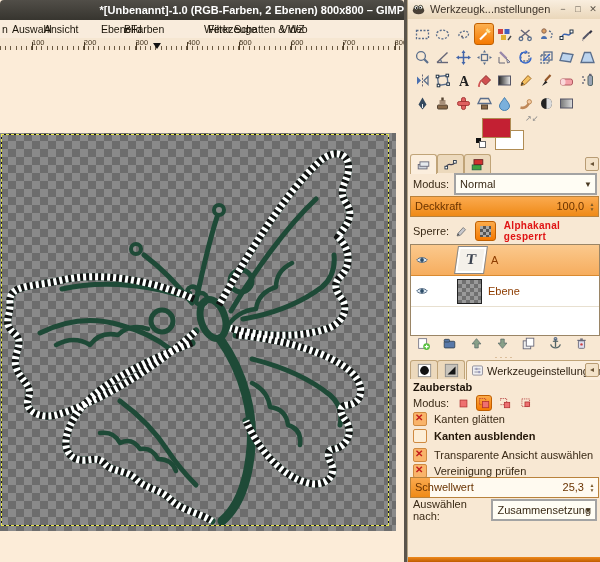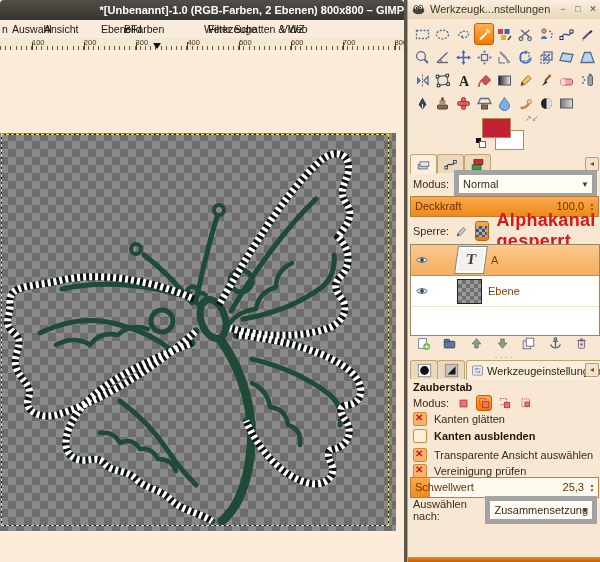--- a/index.html
+++ b/index.html
@@ -61,21 +61,21 @@
   .tabrow{position:absolute;left:2px;width:189px;height:19px;}
   .tab{position:absolute;top:0;height:18px;background:#ecd9bc;border:1px solid #c0a478;
        border-bottom:none;border-radius:3px 3px 0 0;display:flex;align-items:center;
        justify-content:center;gap:3px;padding:0 4px;}
   .tab.active{background:#fbeedd;height:19px;}
   .tab-menu-btn{position:absolute;right:2px;top:3px;width:12px;height:12px;border:1px solid #b89c74;
        background:#f3e2c8;font-size:8px;line-height:11px;text-align:center;color:#6a5436;border-radius:2px;}
   
   .prow{position:absolute;left:2px;width:189px;display:flex;align-items:center;}
   .plabel{color:#3a2a16;font-size:11px;}
-  .combo{height:18px;border:5px solid #a3a3a3;background:#fffdf4;display:flex;align-items:center;
+  .combo{height:18px;border:2px solid #a3a3a3;background:#fffdf4;display:flex;align-items:center;
          padding:0 4px;color:#3a2a16;position:relative;}
   .combo .arrow{position:absolute;right:3px;font-size:8px;color:#4a3a22;}
   .spin-slider{position:relative;height:19px;border:1px solid #b9823c;background:#fffaf0;overflow:hidden;}
   .spin-slider .fill{position:absolute;left:0;top:0;bottom:0;background:linear-gradient(#fbaa4f,#ef8a17);}
   .spin-slider .sl-label{position:absolute;left:4px;top:0;line-height:19px;color:#6a3300;}
   .spin-slider .sl-value{position:absolute;right:14px;top:0;line-height:19px;color:#6a3300;}
   .spin-slider .spin{position:absolute;right:1px;top:0;width:10px;height:100%;font-size:5px;color:#7a5a2a;
         display:flex;flex-direction:column;align-items:center;justify-content:center;line-height:5px;}
   
   #layers-list{position:absolute;left:2px;top:244px;width:188px;height:90px;background:#fff;
@@ -507,21 +507,21 @@
       <span class="plabel" style="margin-left:3px">Sperre:</span>
       <span id="lock-pencil" style="margin-left:5px">
           <svg width="15" height="15" viewBox="0 0 17 17">
             <path d="M3.5,13.5 L4.5,10.5 L10.5,4 L13,6.5 L7,13 Z" fill="#c8c8cc" stroke="#777" stroke-width="1"></path>
             <path d="M3.5,13.5 L4.5,10.5 L6.2,12.2 Z" fill="#555"></path>
           </svg>
         </span>
       <span id="lock-alpha" style="margin-left:6px;width:20px;height:18px;border-radius:3px;border:1px solid #c05f00;background:linear-gradient(#fcab4a,#f57900);display:flex;align-items:center;justify-content:center">
         <span style="width:11px;height:11px;background-color:#aaa;background-image:linear-gradient(45deg,#555 25%,transparent 25%,transparent 75%,#555 75%),linear-gradient(45deg,#555 25%,transparent 25%,transparent 75%,#555 75%);background-size:6px 6px;background-position:0 0,3px 3px"></span>
       </span>
-      <span style="margin-left:8px;font-weight:800;color:#e01414;font-size:18px;letter-spacing:.3px">Alphakanal gesperrt</span>
+      <span style="margin-left:8px;font-weight:800;color:#e01414;font-size:10px;letter-spacing:.3px">Alphakanal gesperrt</span>
     </div>
 
     <div id="layers-list">
         <div class="layer-row selected">
      <span class="layer-eye">
             <svg width="14" height="14" viewBox="0 0 17 17">
               <path d="M2,8.5 C5,4.6 12,4.6 15,8.5 C12,12.4 5,12.4 2,8.5 Z" fill="#dce8f2" stroke="#49607a" stroke-width="1.1"></path>
               <circle cx="8.5" cy="8.5" r="2.3" fill="#2a4a66"></circle>
             </svg>
           </span>

